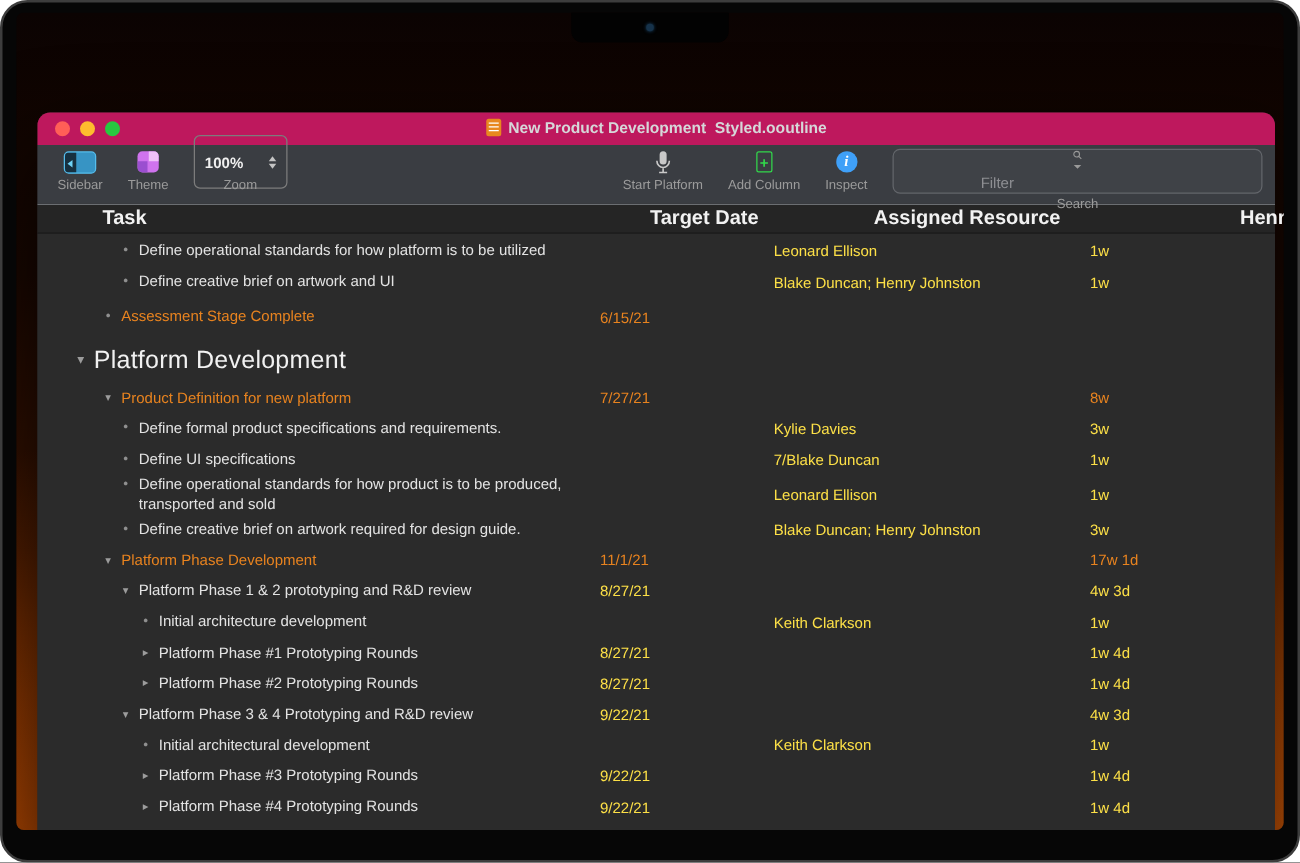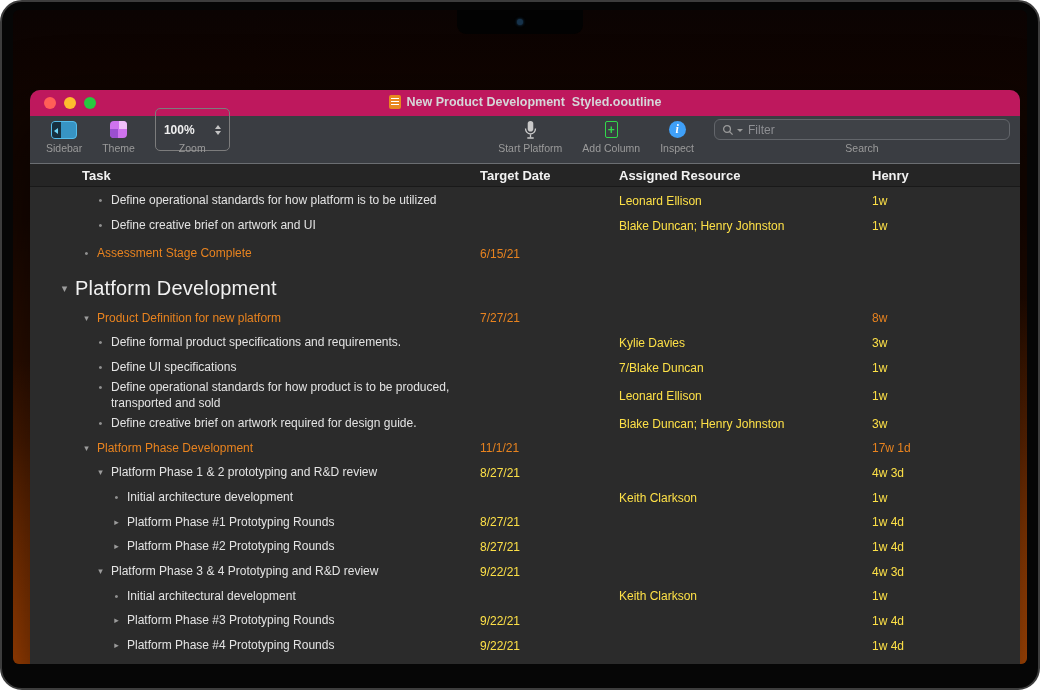--- a/index.html
+++ b/index.html
@@ -42,28 +42,28 @@
   .zoom-pill{display:flex;align-items:center;gap:20px;border:1px solid #7c7c7c;border-radius:5px;padding:12px 8px;height:17px;color:#f0f0f0;font-size:12px;font-weight:700;}
   .stepper{display:flex;flex-direction:column;gap:2px;}
   .step-up{width:0;height:0;border-left:3.5px solid transparent;border-right:3.5px solid transparent;border-bottom:4px solid #c4c4c4;}
   .step-down{width:0;height:0;border-left:3.5px solid transparent;border-right:3.5px solid transparent;border-top:4px solid #c4c4c4;}
 
   .right-tools{margin-left:auto;display:flex;align-items:flex-start;}
   .addcol-glyph{width:13px;height:17px;border:1.5px solid #32d74b;border-radius:2px;display:flex;align-items:center;justify-content:center;color:#32d74b;font-size:12px;font-weight:700;box-sizing:border-box;line-height:1;}
   .inspect-glyph{width:17px;height:17px;border-radius:50%;background:#3fa0f8;color:#fff;font-family:"Liberation Serif",serif;font-style:italic;font-weight:700;font-size:12px;display:flex;align-items:center;justify-content:center;}
 
   .search-wrap{display:flex;flex-direction:column;align-items:center;width:296px;margin-right:4px;}
-  .search-field{width:100%;height:21px;border:1px solid #63666b;border-radius:6px;background:#3f4247;display:flex;align-items:center;padding:0 7px;box-sizing:border-box;gap:3px;}
+  .search-field{width:100%;height:36px;border:1px solid #63666b;border-radius:6px;background:#3f4247;display:flex;align-items:center;padding:0 7px;box-sizing:border-box;gap:3px;flex-direction:column;}
   .search-field input{flex:1;background:transparent;border:none;outline:none;color:#ddd;font-size:12px;font-family:"Liberation Sans",sans-serif;}
   .search-field input::placeholder{color:#8e8f93;}
   .chev{width:0;height:0;border-left:3px solid transparent;border-right:3px solid transparent;border-top:3.5px solid #9a9a9a;margin-top:1px;}
 
   
   .colheader{height:22px;background:#252525;border-top:1px solid #6b6e72;border-bottom:1px solid #191919;display:grid;
-    grid-template-columns:450px 139px 253px 1fr;align-items:center;font-weight:700;font-size:13px;color:#f2f2f2;flex:none;}
+    grid-template-columns:450px 139px 253px 1fr;align-items:center;font-weight:700;font-size:16px;color:#f2f2f2;flex:none;gap:40px;}
   .colheader .h-task{padding-left:52px;}
 
   
   .rows{flex:1;overflow:hidden;padding-top:2px;background:#2b2b2b;}
   .row{display:grid;grid-template-columns:450px 139px 253px 1fr;align-items:center;min-height:24.7px;}
   .task-cell{display:flex;align-items:flex-start;gap:4px;padding-right:4px;line-height:1.3;}
   .marker{width:13px;flex:none;text-align:center;color:#909090;line-height:1.45;}
   .marker.bullet{font-size:11px;}
   .marker.down,.marker.right{font-size:9px;color:#9c9c9c;padding-top:1px;}
   .lvl1 .task-cell{padding-left:28px;}

